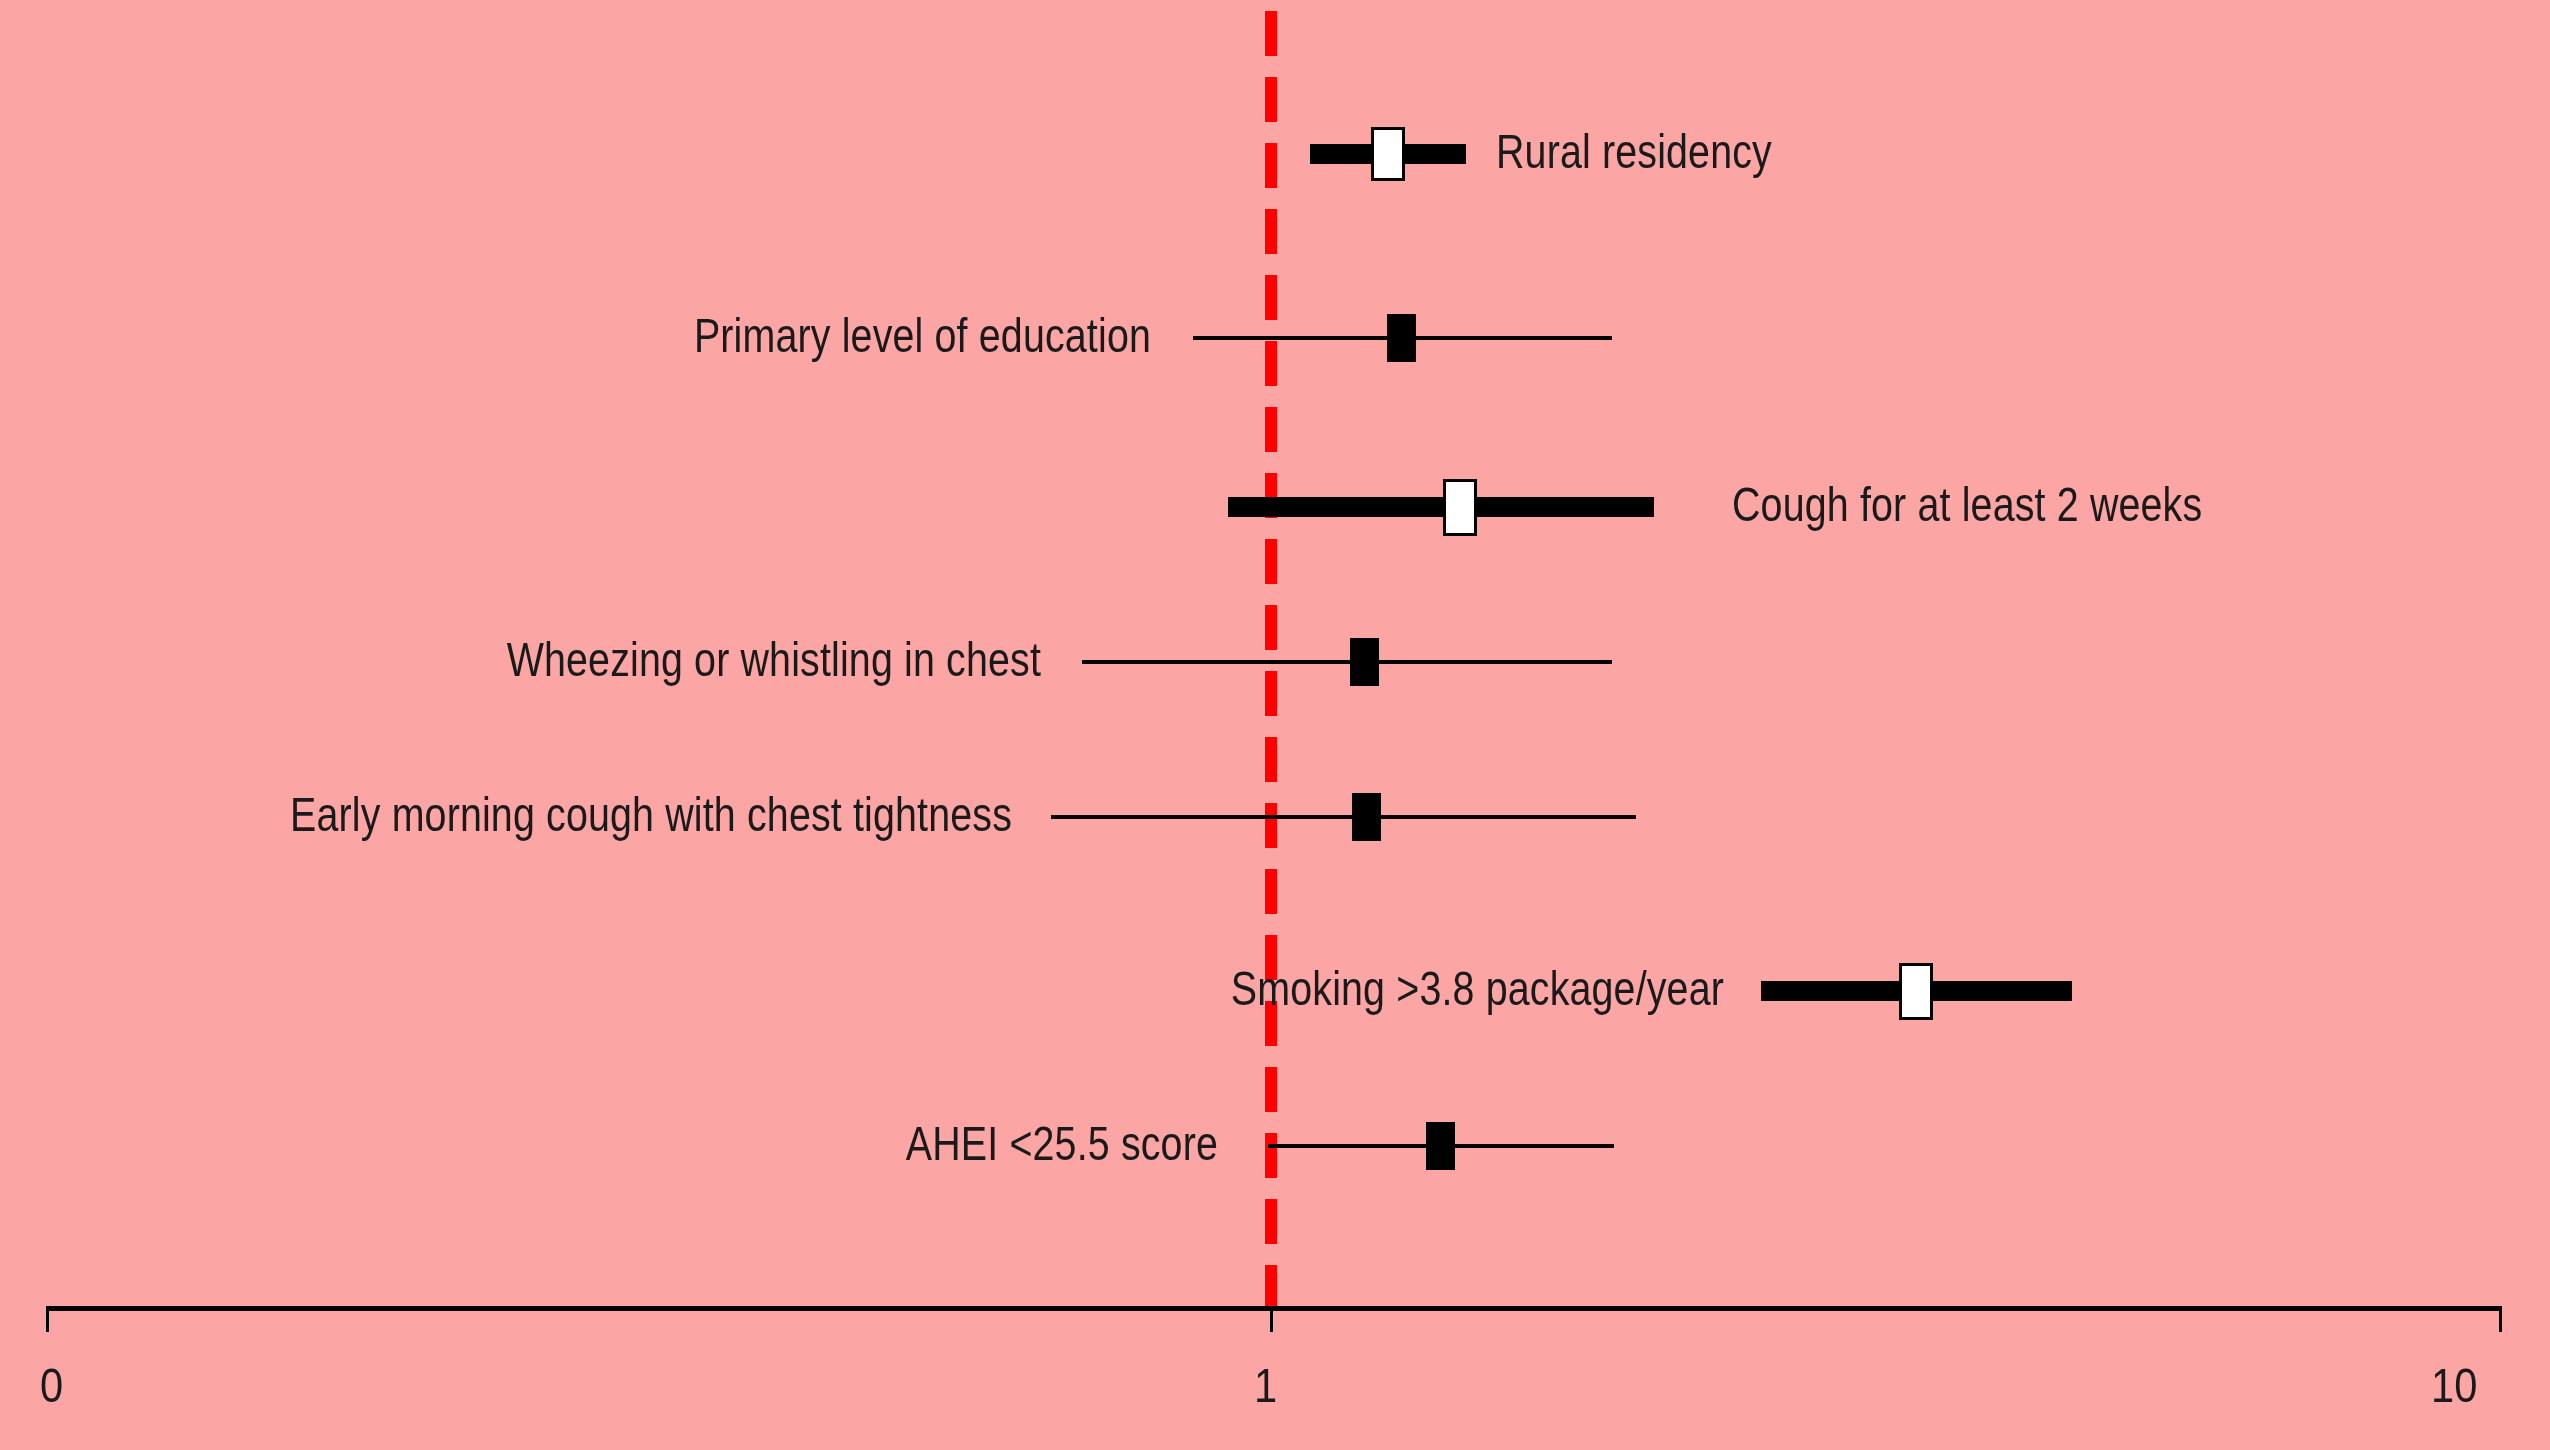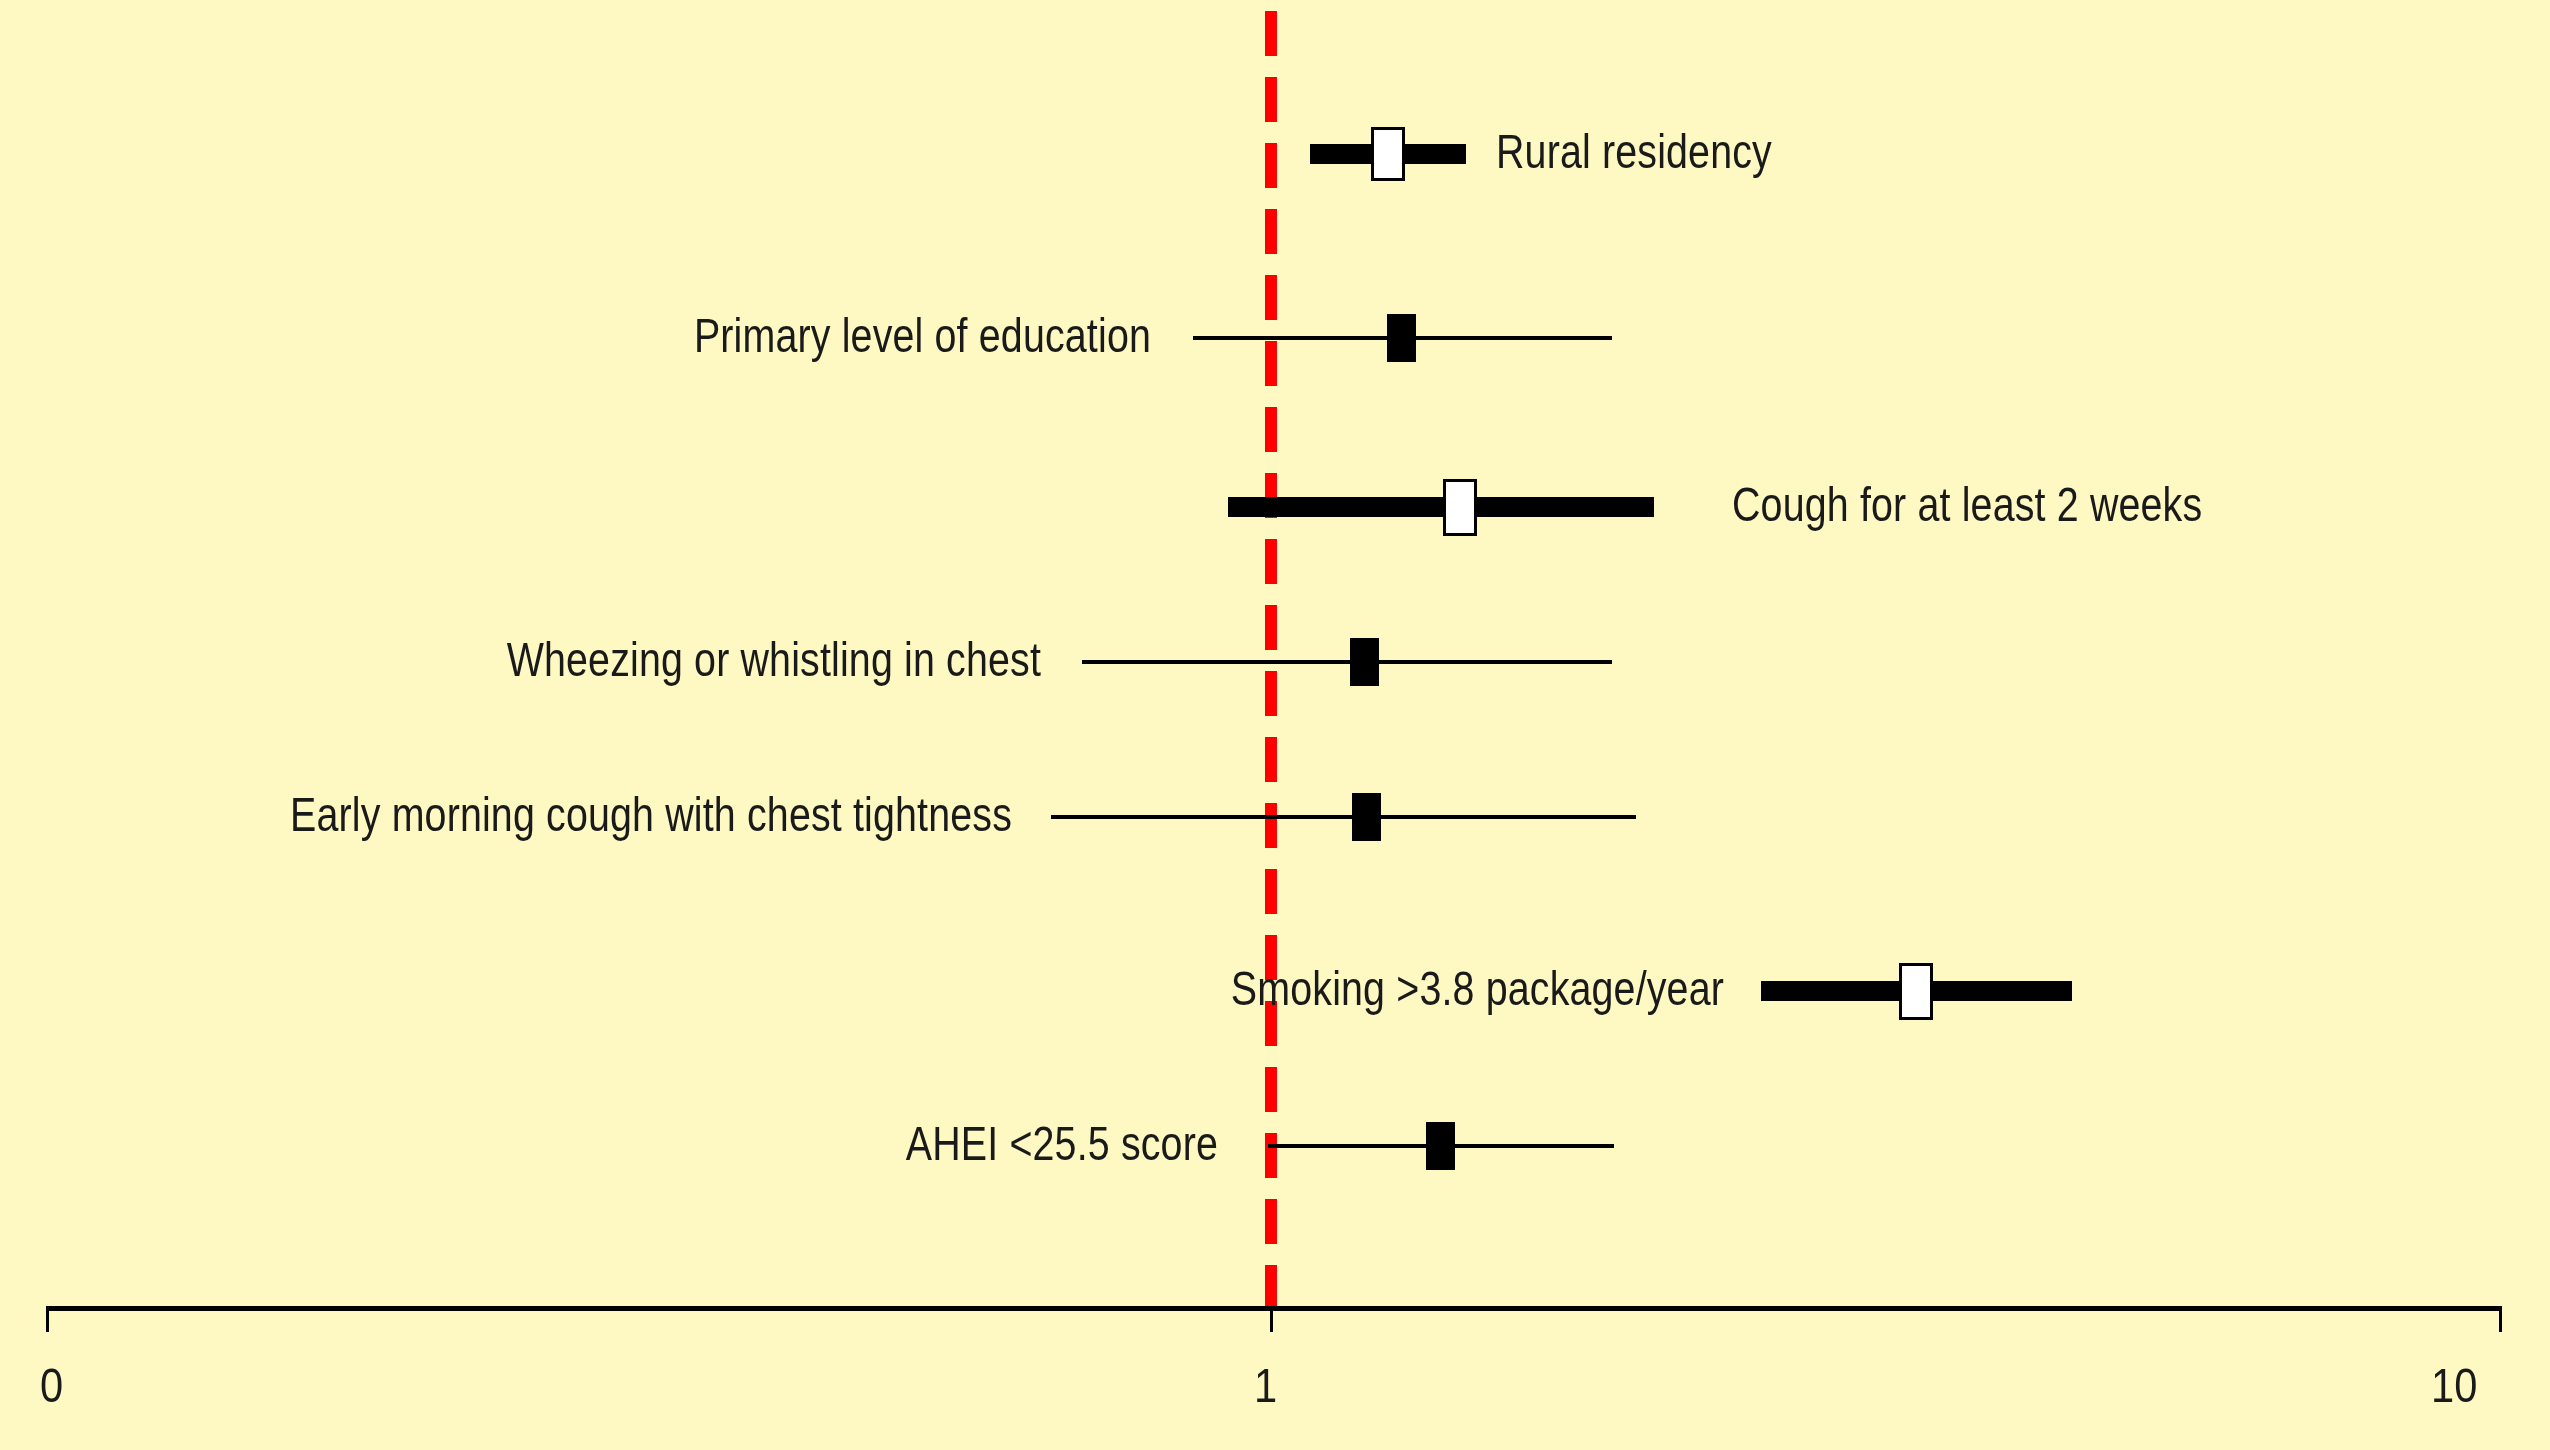--- a/index.html
+++ b/index.html
@@ -4,21 +4,21 @@
 <style>
   html, body {
     margin: 0;
     padding: 0;
     background: #ffffff;
   }
   #plot {
     position: relative;
     width: 2550px;
     height: 1450px;
-    background: #fef9c3;
+    background: #fca5a5;
     font-family: "Liberation Sans", sans-serif;
     overflow: hidden;
   }
 
   
   .ref-line {
     position: absolute;
     width: 12.3px;
     top: 10.8px;
     height: 1306px;

